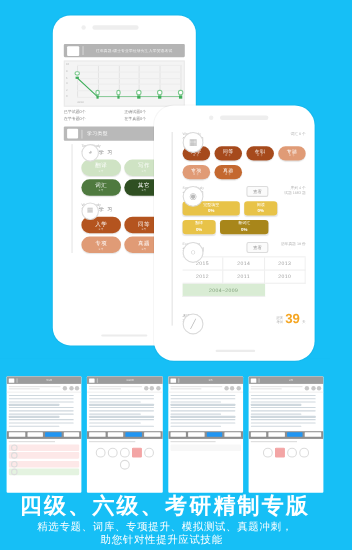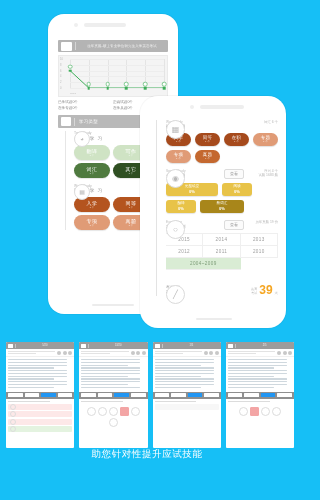--- a/index.html
+++ b/index.html
@@ -628,16 +628,18 @@
           <u class="sq" style="background:#f3a5a5;border-color:#f3a5a5;"></u>
           <u></u>
           <u></u>
         </div>
       </div>
     </div>
 
   </div>
 
   <div class="copy">
+    <div class="h1">四级、六级、考研精制专版</div>
+    <div class="l2">精选专题、词库、专项提升、模拟测试、真题冲刺，</div>
     <div class="l3">助您针对性提升应试技能</div>
   </div>
 
 </div>
 
 </body></html>

